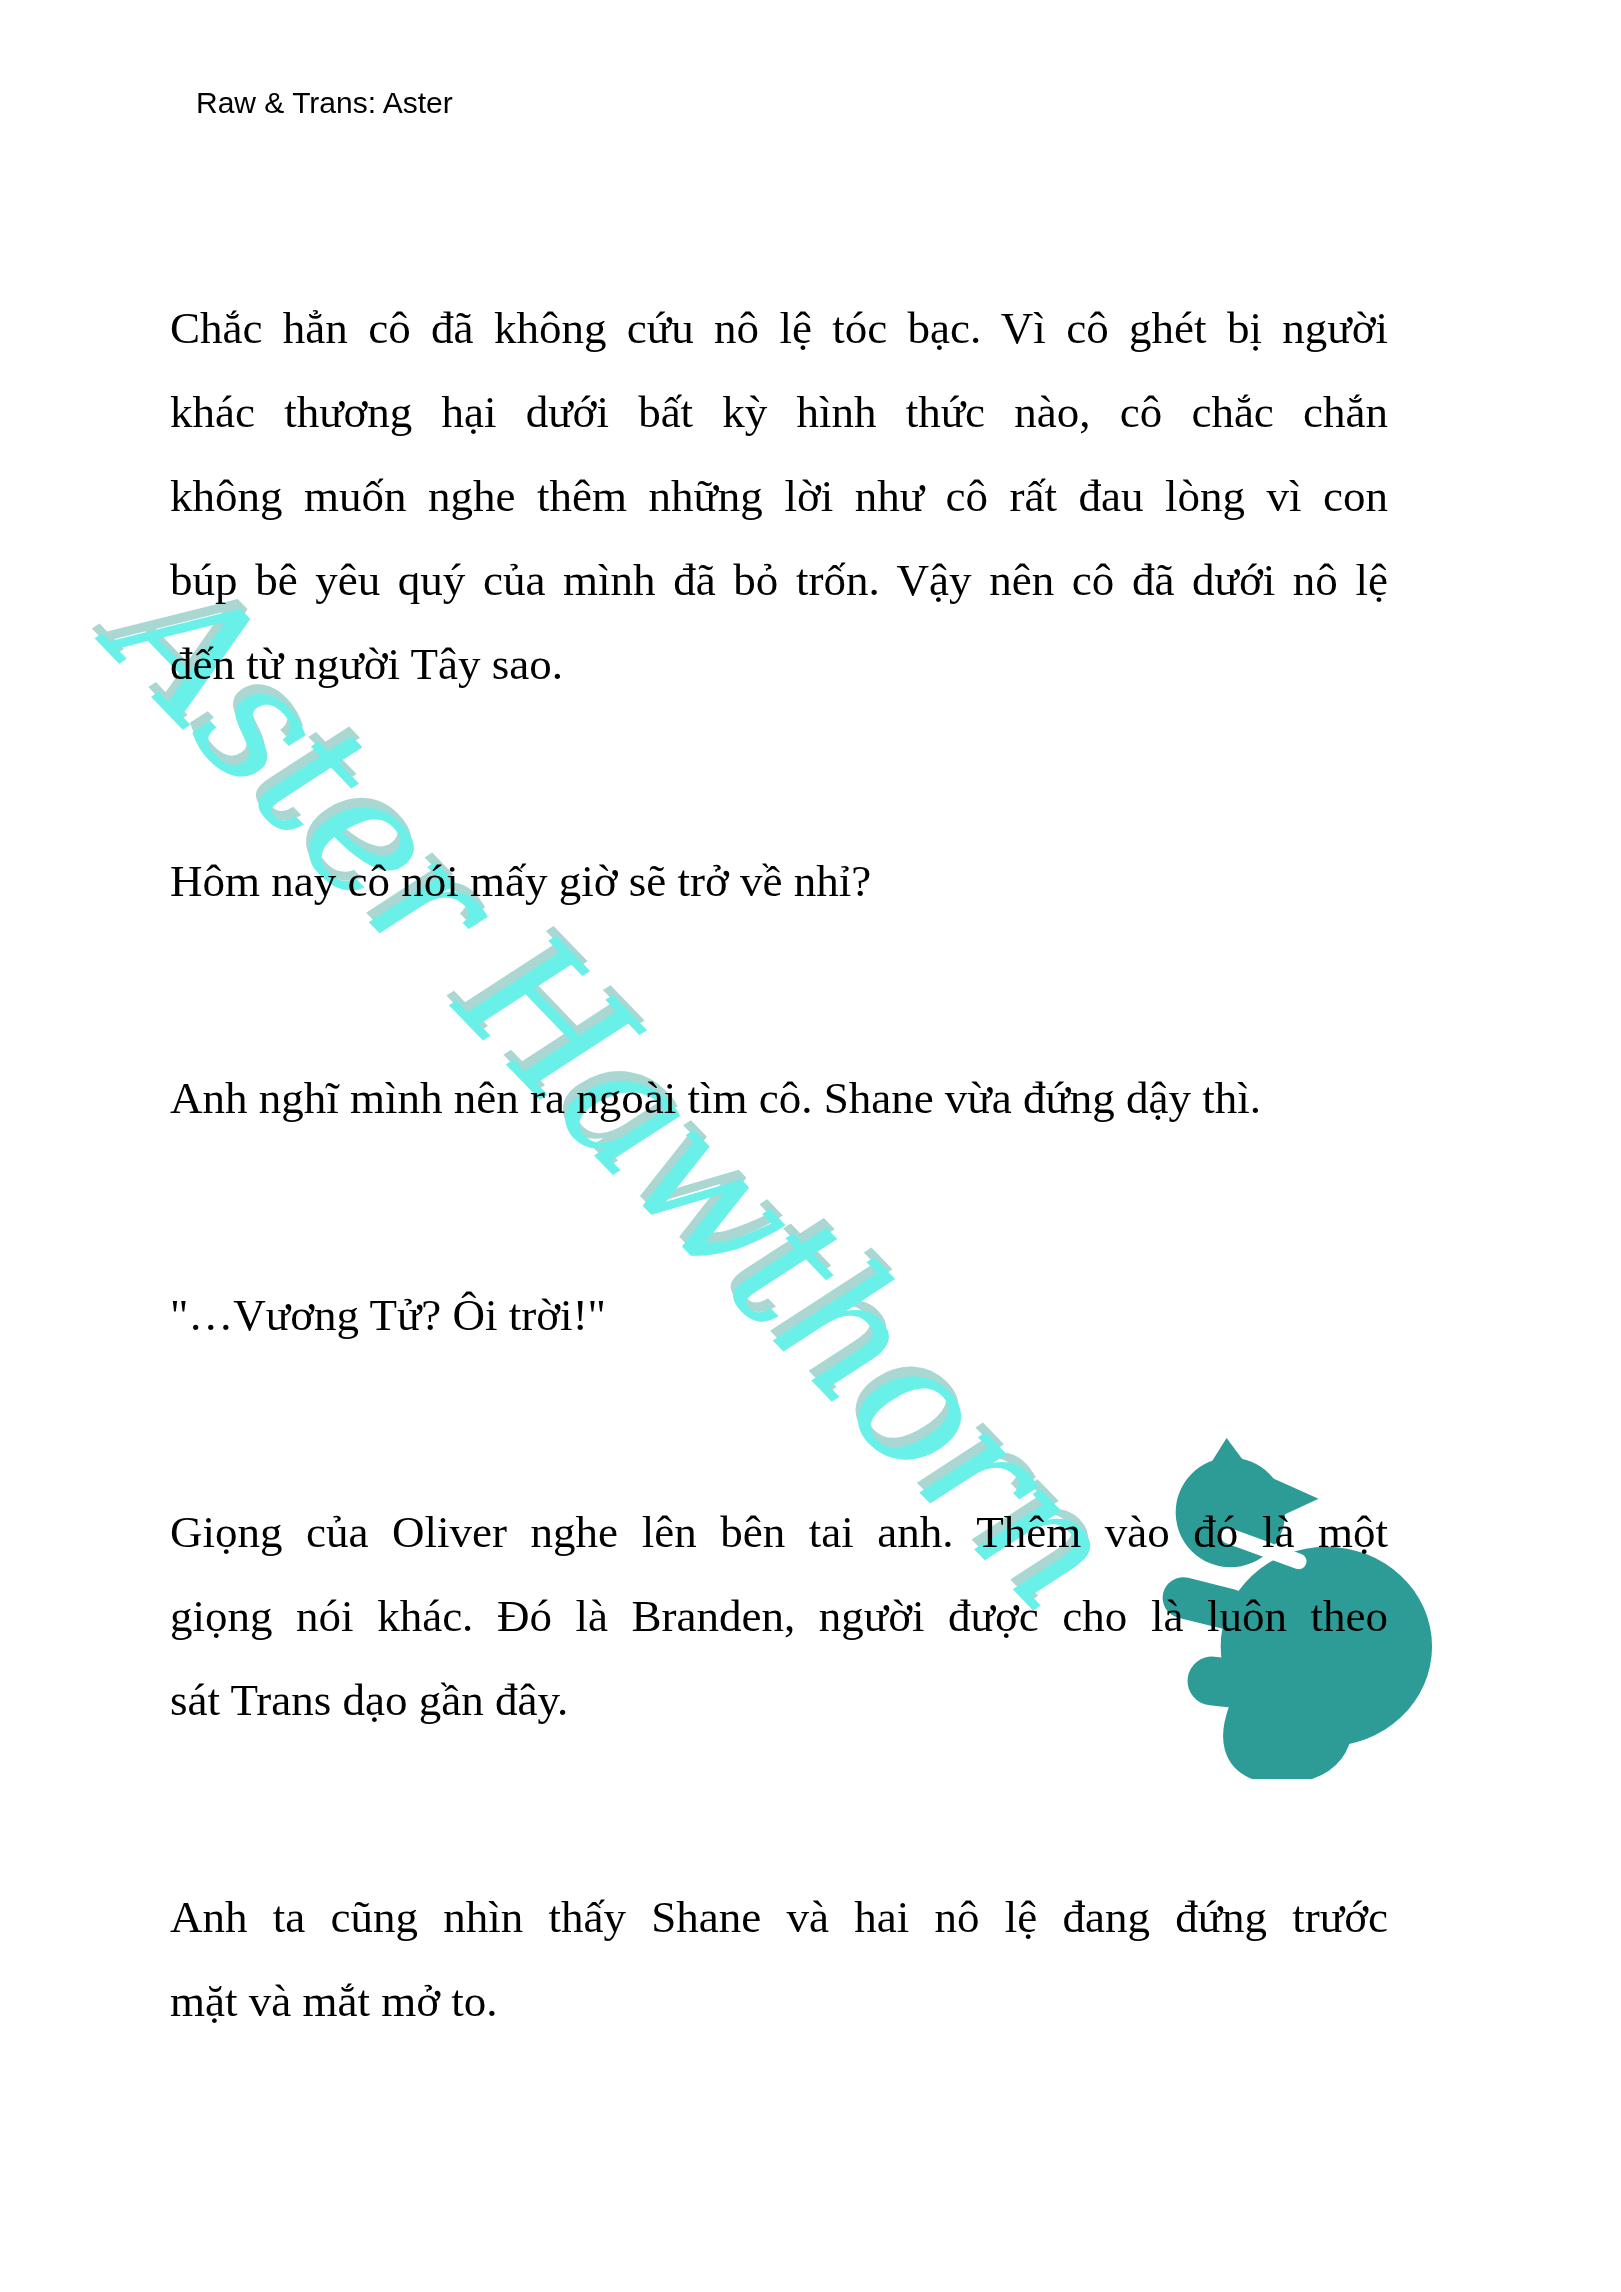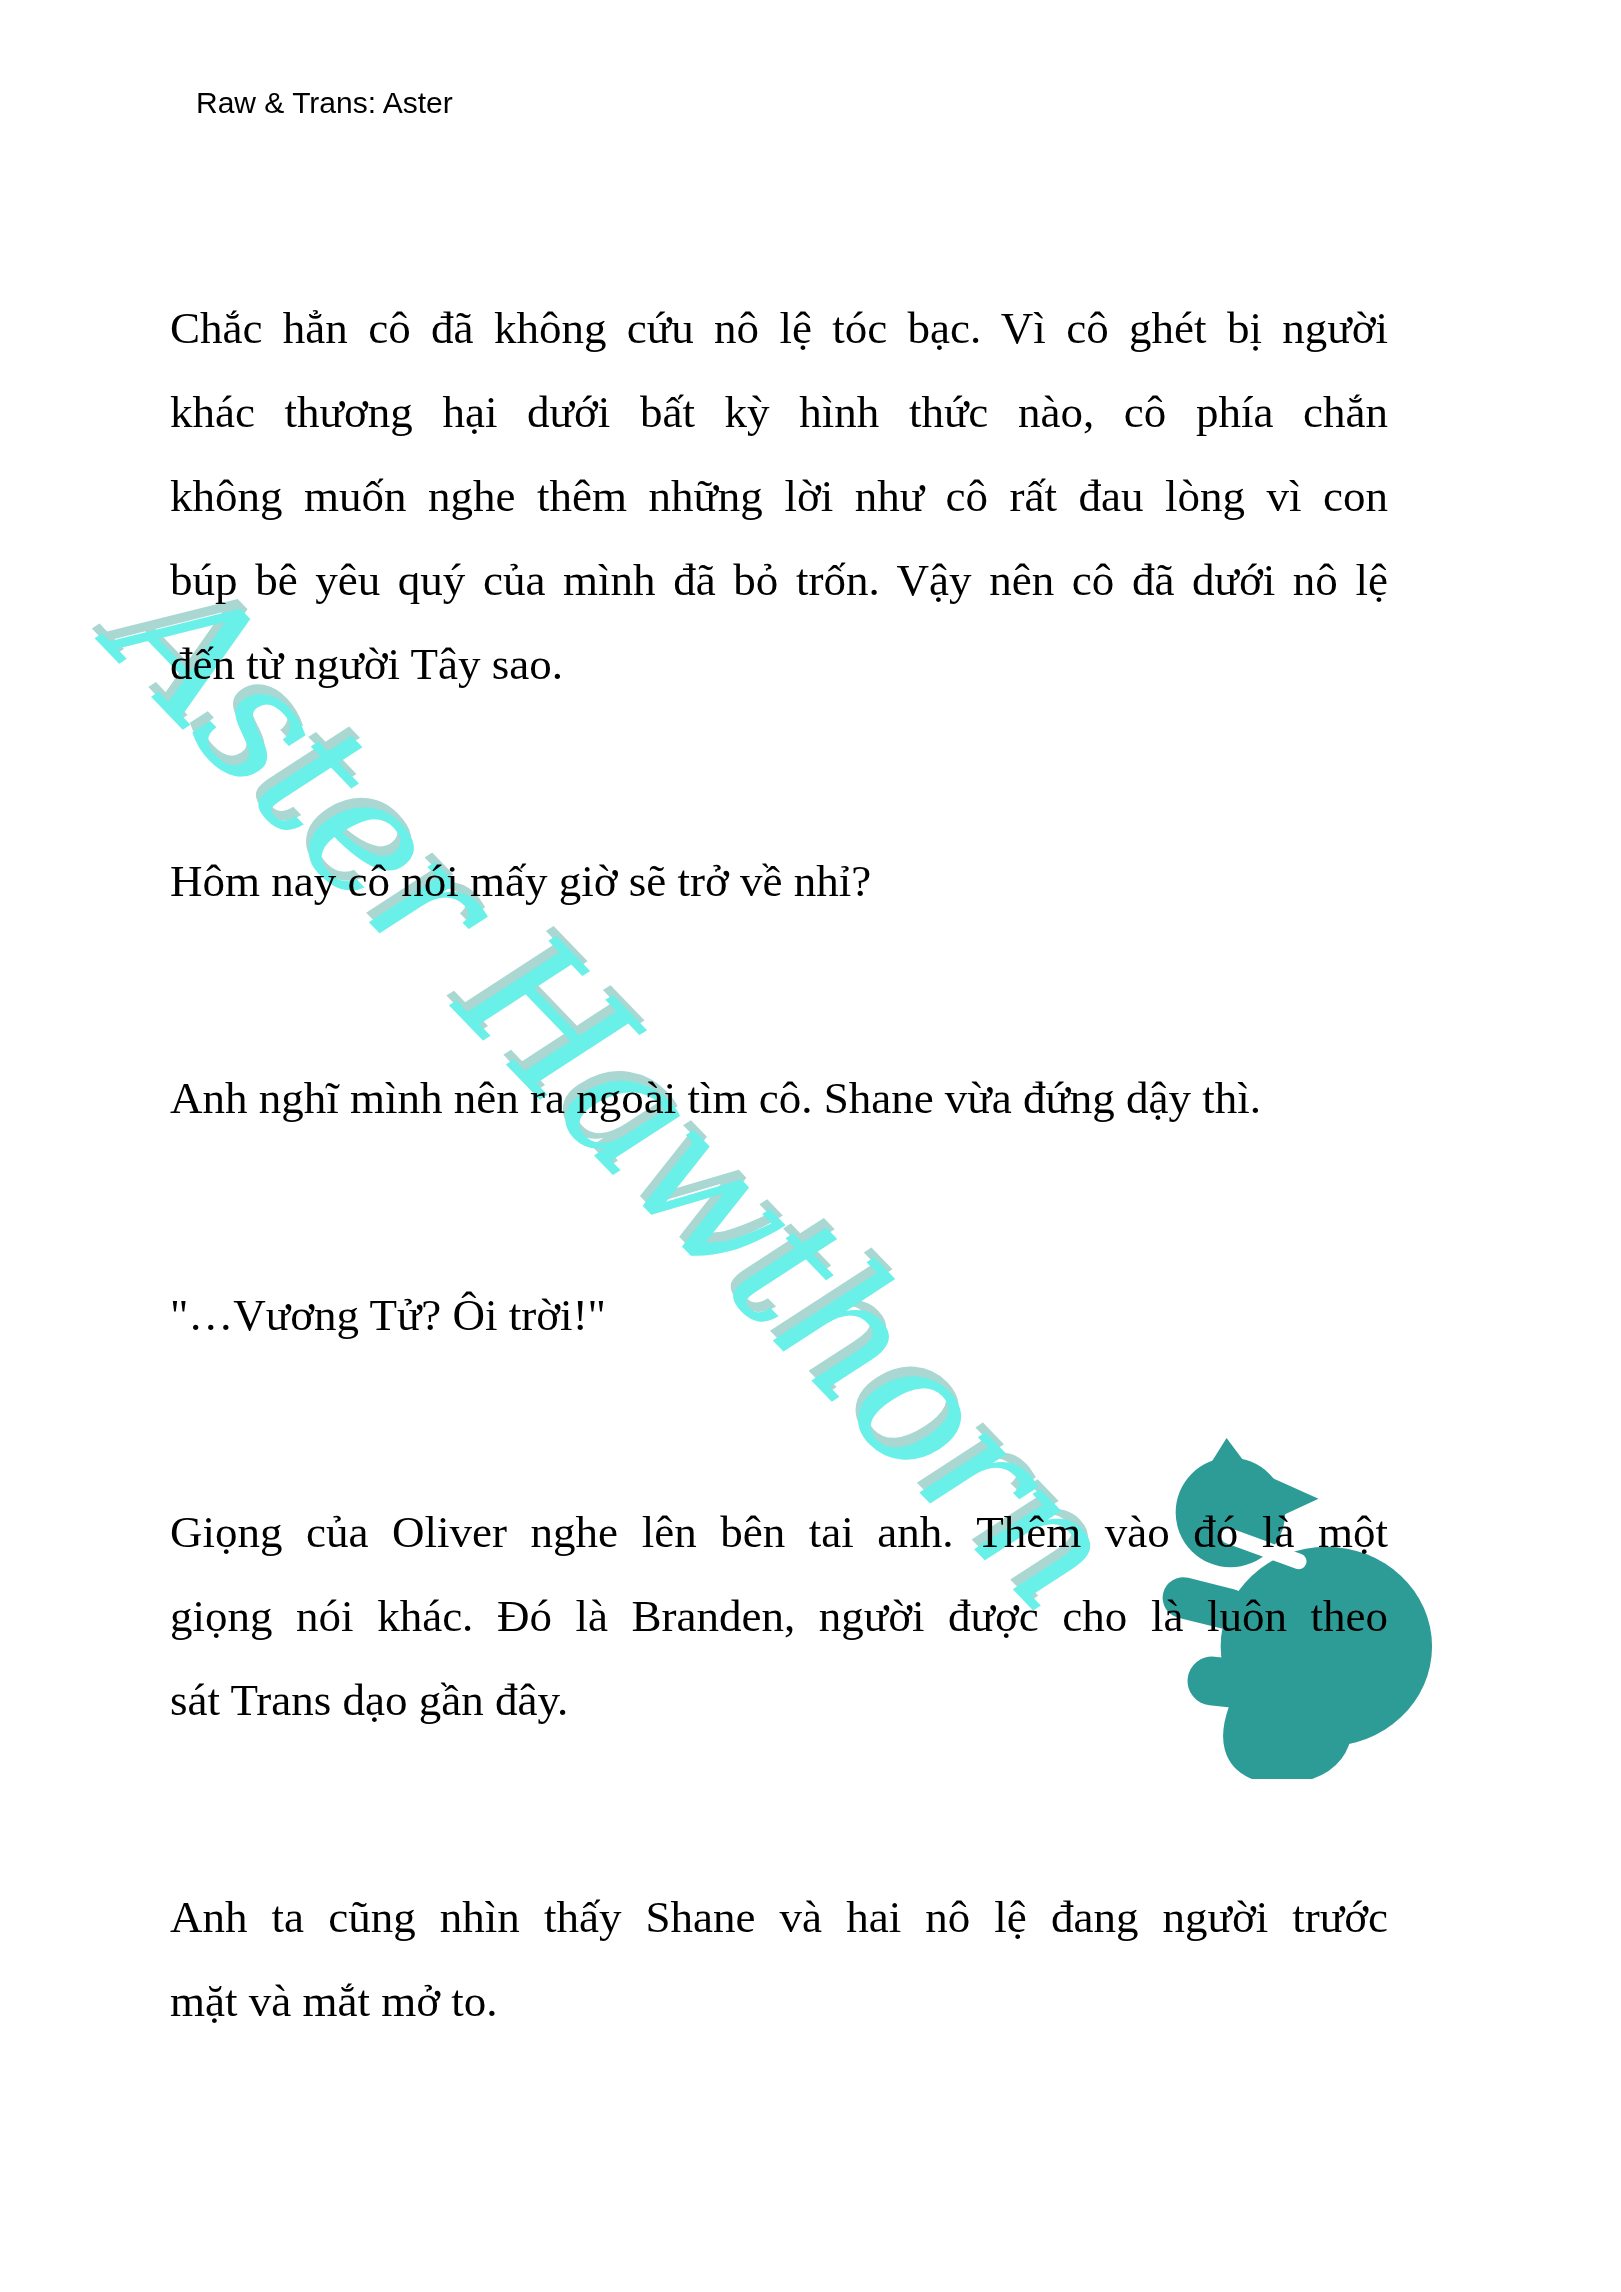--- a/index.html
+++ b/index.html
@@ -90,39 +90,39 @@
     <polygon class="fur" points="38,60 68,12 98,52"></polygon>
 
     <polygon class="fur" points="104,48 162,74 110,98"></polygon>
 
     <rect class="collar" x="60" y="117" width="92" height="16" rx="8" transform="rotate(20 106 125)"></rect>
   </svg>
 
   <div class="doc">
       <div class="para">
         <div class="tline just">Chắc hẳn cô đã không cứu nô lệ tóc bạc. Vì cô ghét bị người</div>
-        <div class="tline just">khác thương hại dưới bất kỳ hình thức nào, cô phía chắn</div>
+        <div class="tline just">khác thương hại dưới bất kỳ hình thức nào, cô chắc chắn</div>
         <div class="tline just">không muốn nghe thêm những lời như cô rất đau lòng vì con</div>
         <div class="tline just">búp bê yêu quý của mình đã bỏ trốn. Vậy nên cô đã dưới nô lệ</div>
         <div class="tline">đến từ người Tây sao.</div>
       </div>
       <div class="para">
         <div class="tline">Hôm nay cô nói mấy giờ sẽ trở về nhỉ?</div>
       </div>
       <div class="para">
         <div class="tline">Anh nghĩ mình nên ra ngoài tìm cô. Shane vừa đứng dậy thì.</div>
       </div>
       <div class="para">
         <div class="tline">"…Vương Tử? Ôi trời!"</div>
       </div>
       <div class="para">
         <div class="tline just">Giọng của Oliver nghe lên bên tai anh. Thêm vào đó là một</div>
         <div class="tline just">giọng nói khác. Đó là Branden, người được cho là luôn theo</div>
         <div class="tline">sát Trans dạo gần đây.</div>
       </div>
       <div class="para">
-        <div class="tline just">Anh ta cũng nhìn thấy Shane và hai nô lệ đang người trước</div>
+        <div class="tline just">Anh ta cũng nhìn thấy Shane và hai nô lệ đang đứng trước</div>
         <div class="tline">mặt và mắt mở to.</div>
       </div>
     </div>
 
 </div>
 
 
 </body></html>

